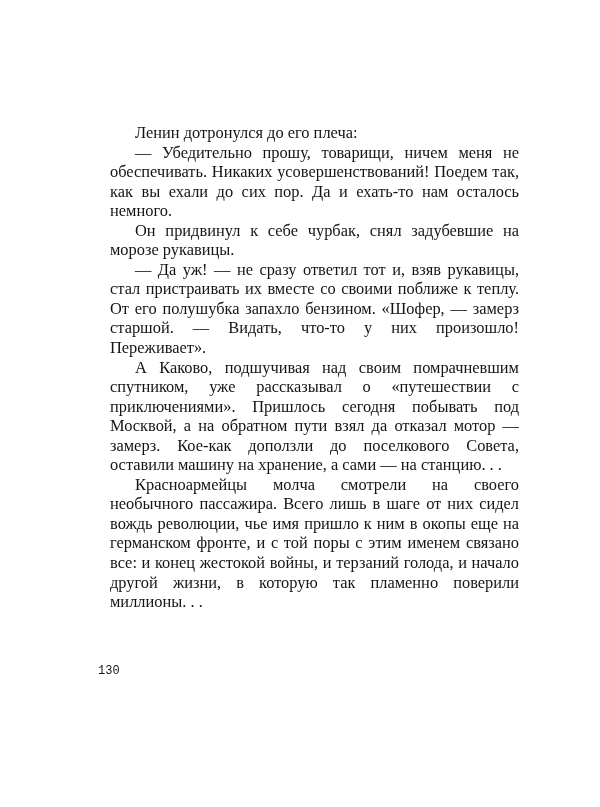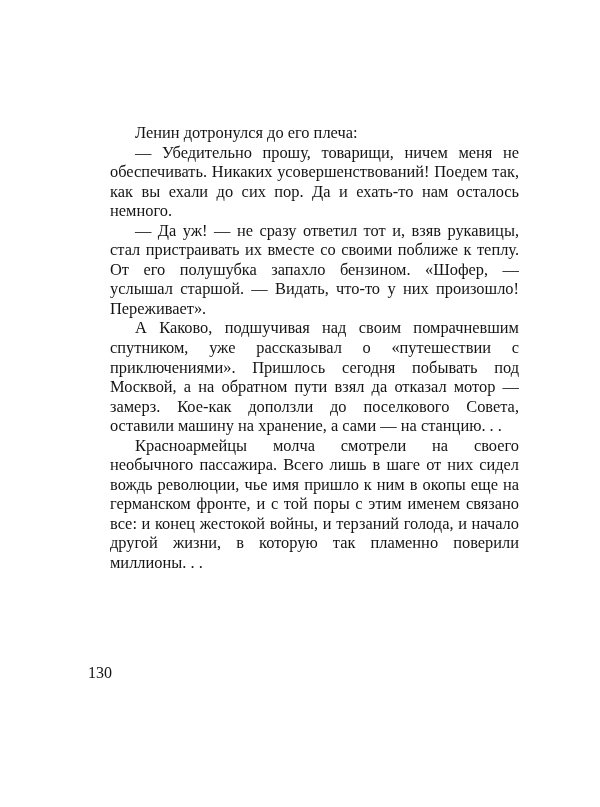--- a/index.html
+++ b/index.html
@@ -16,31 +16,32 @@
     margin-top: 44px;
   }
   .para {
     margin: 0;
     text-indent: 25px;
     text-align: justify;
     hyphens: manual;
   }
   .page-number {
     position: absolute;
-    left: 88px;
+    left: 98px;
     top: 664px;
-    font-family: Liberation Serif, serif;
-    font-size: 16px;
+    font-family: Liberation Mono, monospace;
+    font-size: 12px;
     color: #141414;
   }
 </style>
 </head>
 <body>
 
 <div class="page">
   <p class="para">Ленин дотронулся до его плеча:</p>
   <p class="para">— Убедительно прошу, товарищи, ничем меня не обеспечивать. Никаких усовершенствований! Поедем так, как вы ехали до сих пор. Да и ехать-то нам осталось немного.</p>
-  <p class="para">— Да уж! — не сразу ответил тот и, взяв рукавицы, стал пристраивать их вместе со своими поближе к теплу. От его полушубка запахло бензином. «Шофер, — услышал старшой. — Видать, что-то у них произошло! Переживает».</p>
+  <p class="para">Он придвинул к себе чурбак, снял задубевшие на морозе рукавицы.</p>
+  <p class="para">— Да уж! — не сразу ответил тот и, взяв рукавицы, стал пристраивать их вместе со своими поближе к теплу. От его полушубка запахло бензином. «Шофер, — замерз старшой. — Видать, что-то у них произошло! Переживает».</p>
   <p class="para">А Каково, подшучивая над своим помрачневшим спутником, уже рассказывал о «путешествии с приключениями». Пришлось сегодня побывать под Москвой, а на обратном пути взял да отказал мотор — замерз. Кое-как доползли до поселкового Совета, оставили машину на хранение, а сами — на станцию. . .</p>
   <p class="para">Красноармейцы молча смотрели на своего необычного пассажира. Всего лишь в шаге от них сидел вождь революции, чье имя пришло к ним в окопы еще на германском фронте, и с той поры с этим именем связано все: и конец жестокой войны, и терзаний голода, и начало другой жизни, в которую так пламенно поверили миллионы. . .</p>
 </div>
 
 <div class="page-number">130</div>
 
 </body></html>

